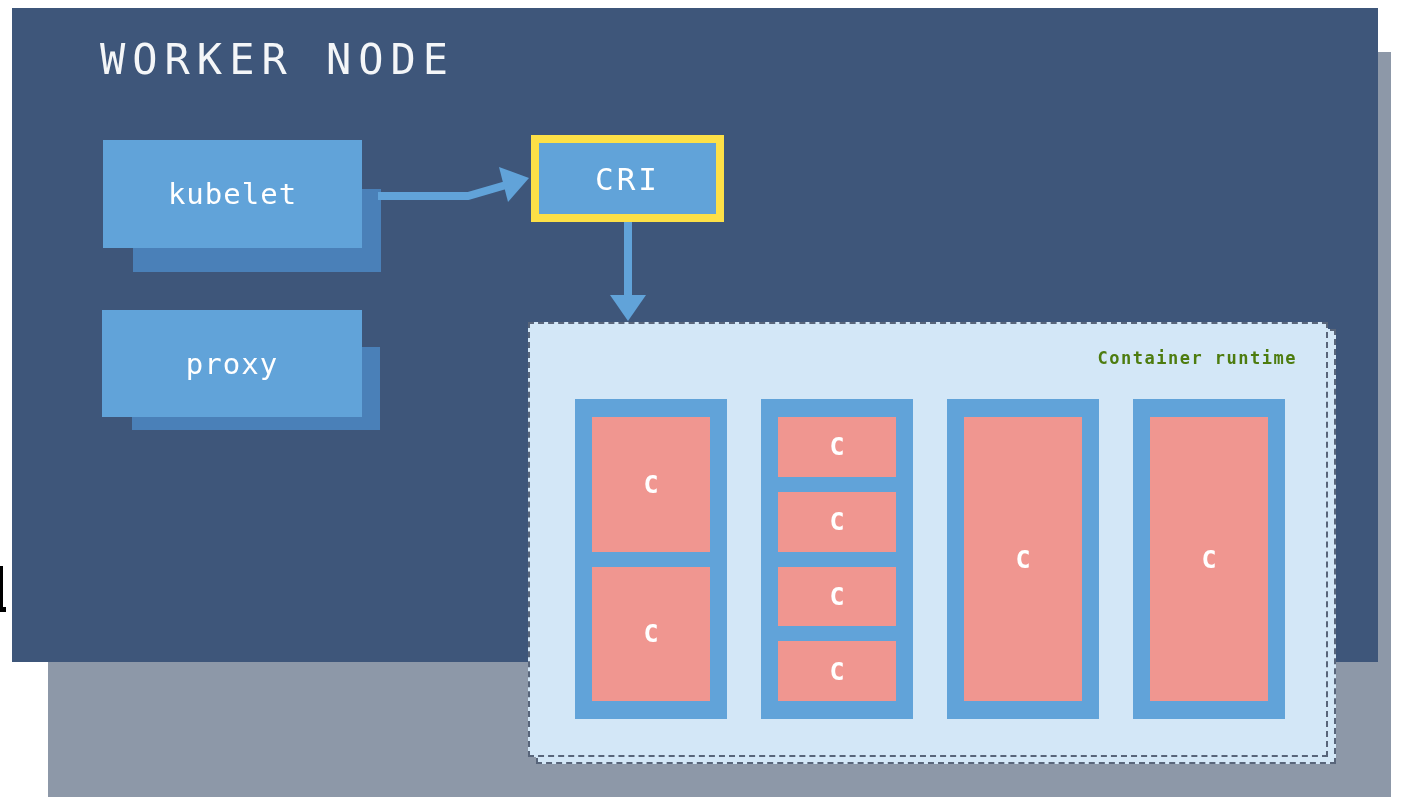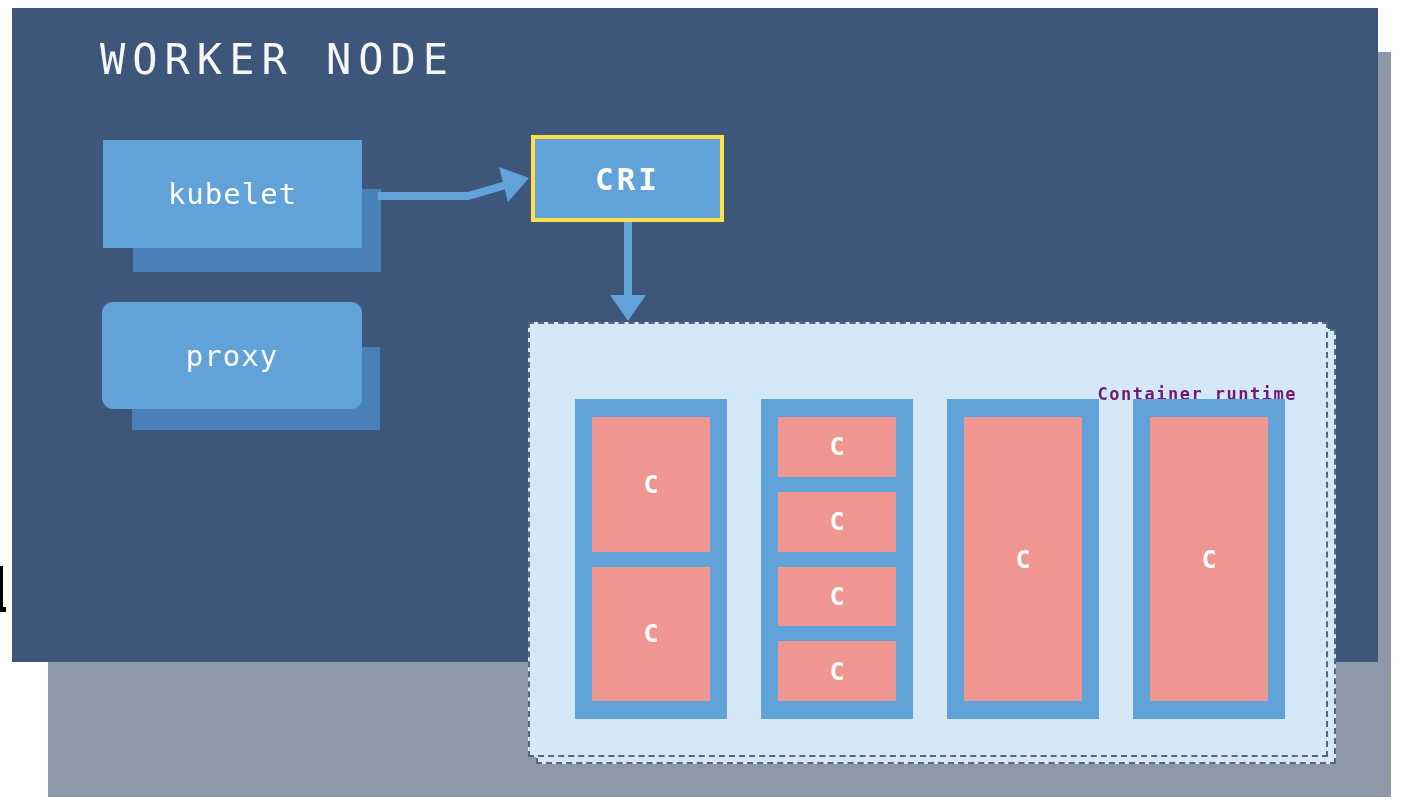--- a/index.html
+++ b/index.html
@@ -23,35 +23,35 @@
            letter-spacing:7px; color:#f4f6f8; white-space:pre; }
 
   .node-shadow { position:absolute; background:#4a80b8; }
   .kubelet-shadow { left:121px; top:181px; width:248px; height:83px; }
   .proxy-shadow   { left:120px; top:339px; width:248px; height:83px; }
 
   .node-box { position:absolute; background:#61a3d9; color:#ffffff;
               display:flex; align-items:center; justify-content:center;
               font-weight:normal; font-size:29px; letter-spacing:1px; }
   .kubelet-box { left:91px; top:132px; width:259px; height:108px; }
-  .proxy-box   { left:90px; top:294px; width:260px; height:107px;border-radius:11px; }
+  .proxy-box   { left:90px; top:302px; width:260px; height:107px; }
 
   .cri-box { position:absolute; left:519px; top:127px; width:193px; height:87px;
-             background:#61a3d9; border:4px solid #fde047; color:#ffffff;
+             background:#61a3d9; border:8px solid #fde047; color:#ffffff;
              display:flex; align-items:center; justify-content:center;
-             font-weight:bold; font-size:31px; letter-spacing:3px; }
+             font-weight:normal; font-size:31px; letter-spacing:3px; }
 
   
   .sheet { position:absolute; width:800px; height:435px; background:#d3e7f7;
            border:2px dashed #58657a; }
   .sheet-back  { left:524px; top:321px; }
   .sheet-front { left:516px; top:314px; }
 
   .runtime-label { position:absolute; right:29px; top:24px; font-weight:bold;
-                   font-size:17px; letter-spacing:1.5px; color:#701a75;margin-top:36px; }
+                   font-size:17px; letter-spacing:1.5px; color:#4d7c0f; }
 
   .pods { position:absolute; left:45px; top:75px; display:flex; gap:34px; }
   .pod { width:152px; height:320px; background:#61a3d9;
          padding:18px 17px; display:flex; flex-direction:column; gap:15px; }
   .cbox { flex:1; background:#f09690; color:#ffffff; display:flex;
           align-items:center; justify-content:center;
           font-weight:bold; font-size:25px; }
 
   .arrows { position:absolute; left:0; top:0; width:1412px; height:810px;
             z-index:3; pointer-events:none; }

